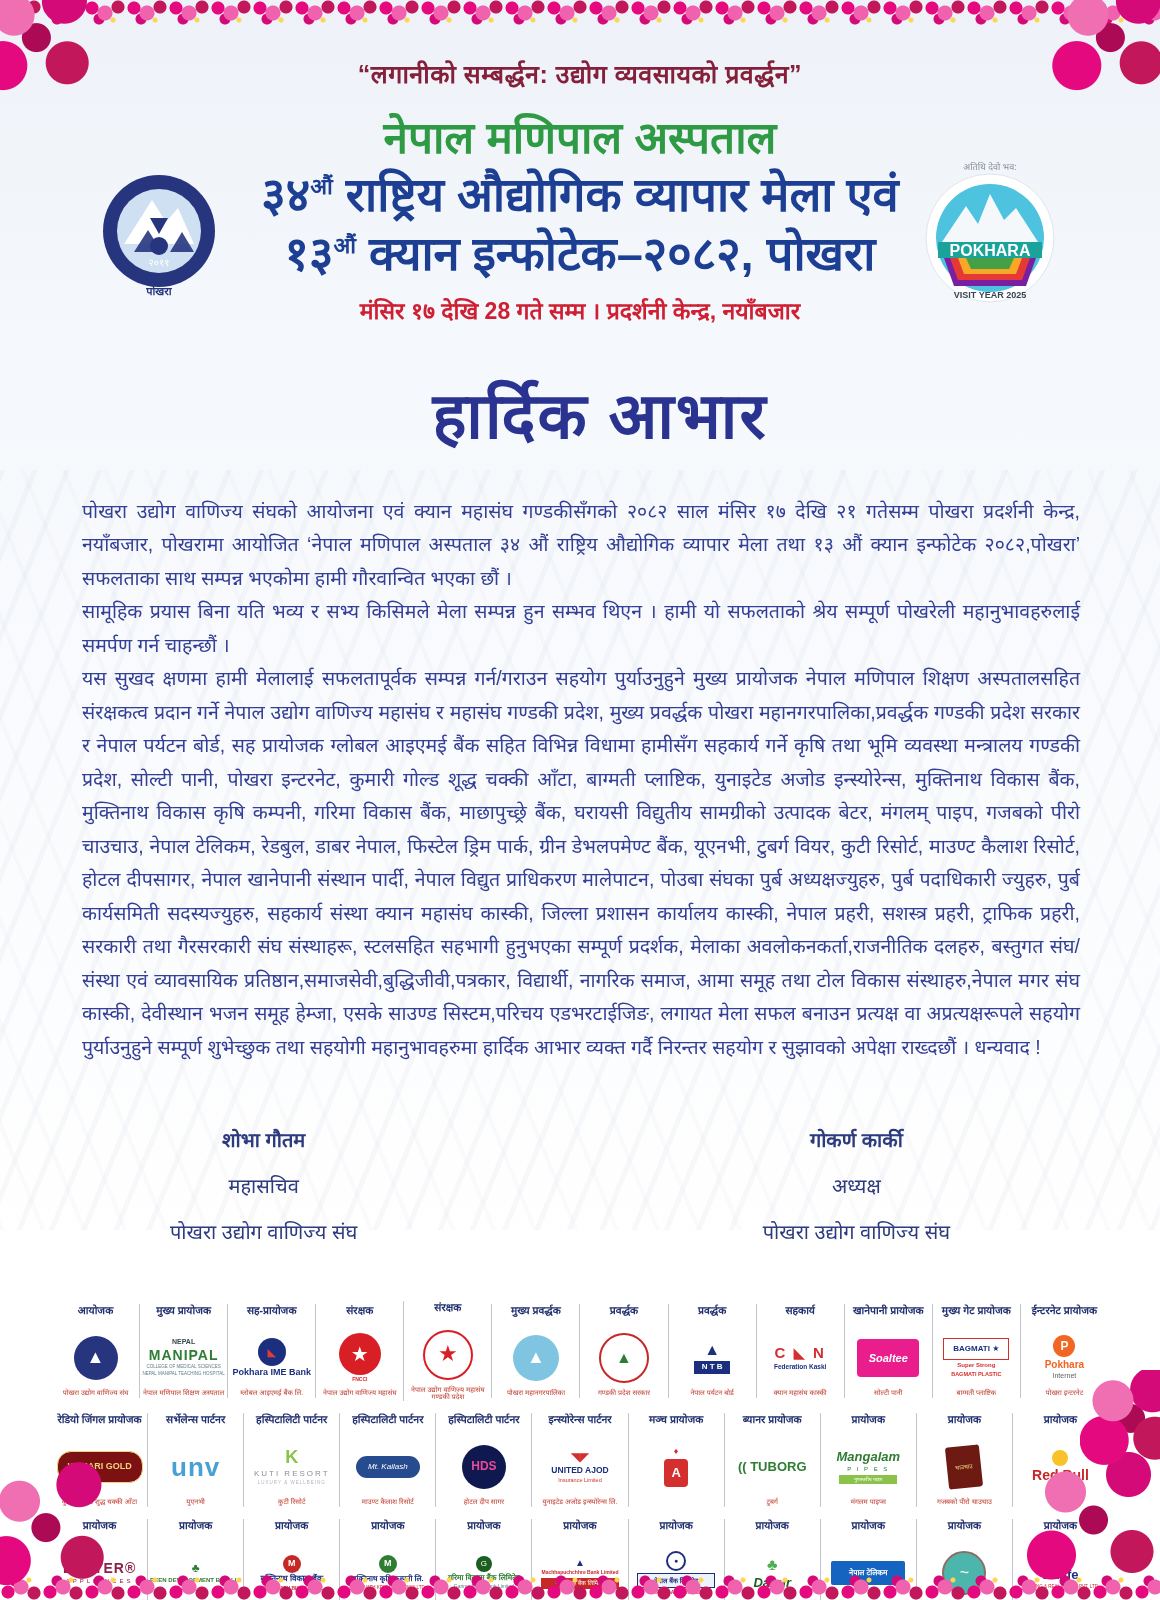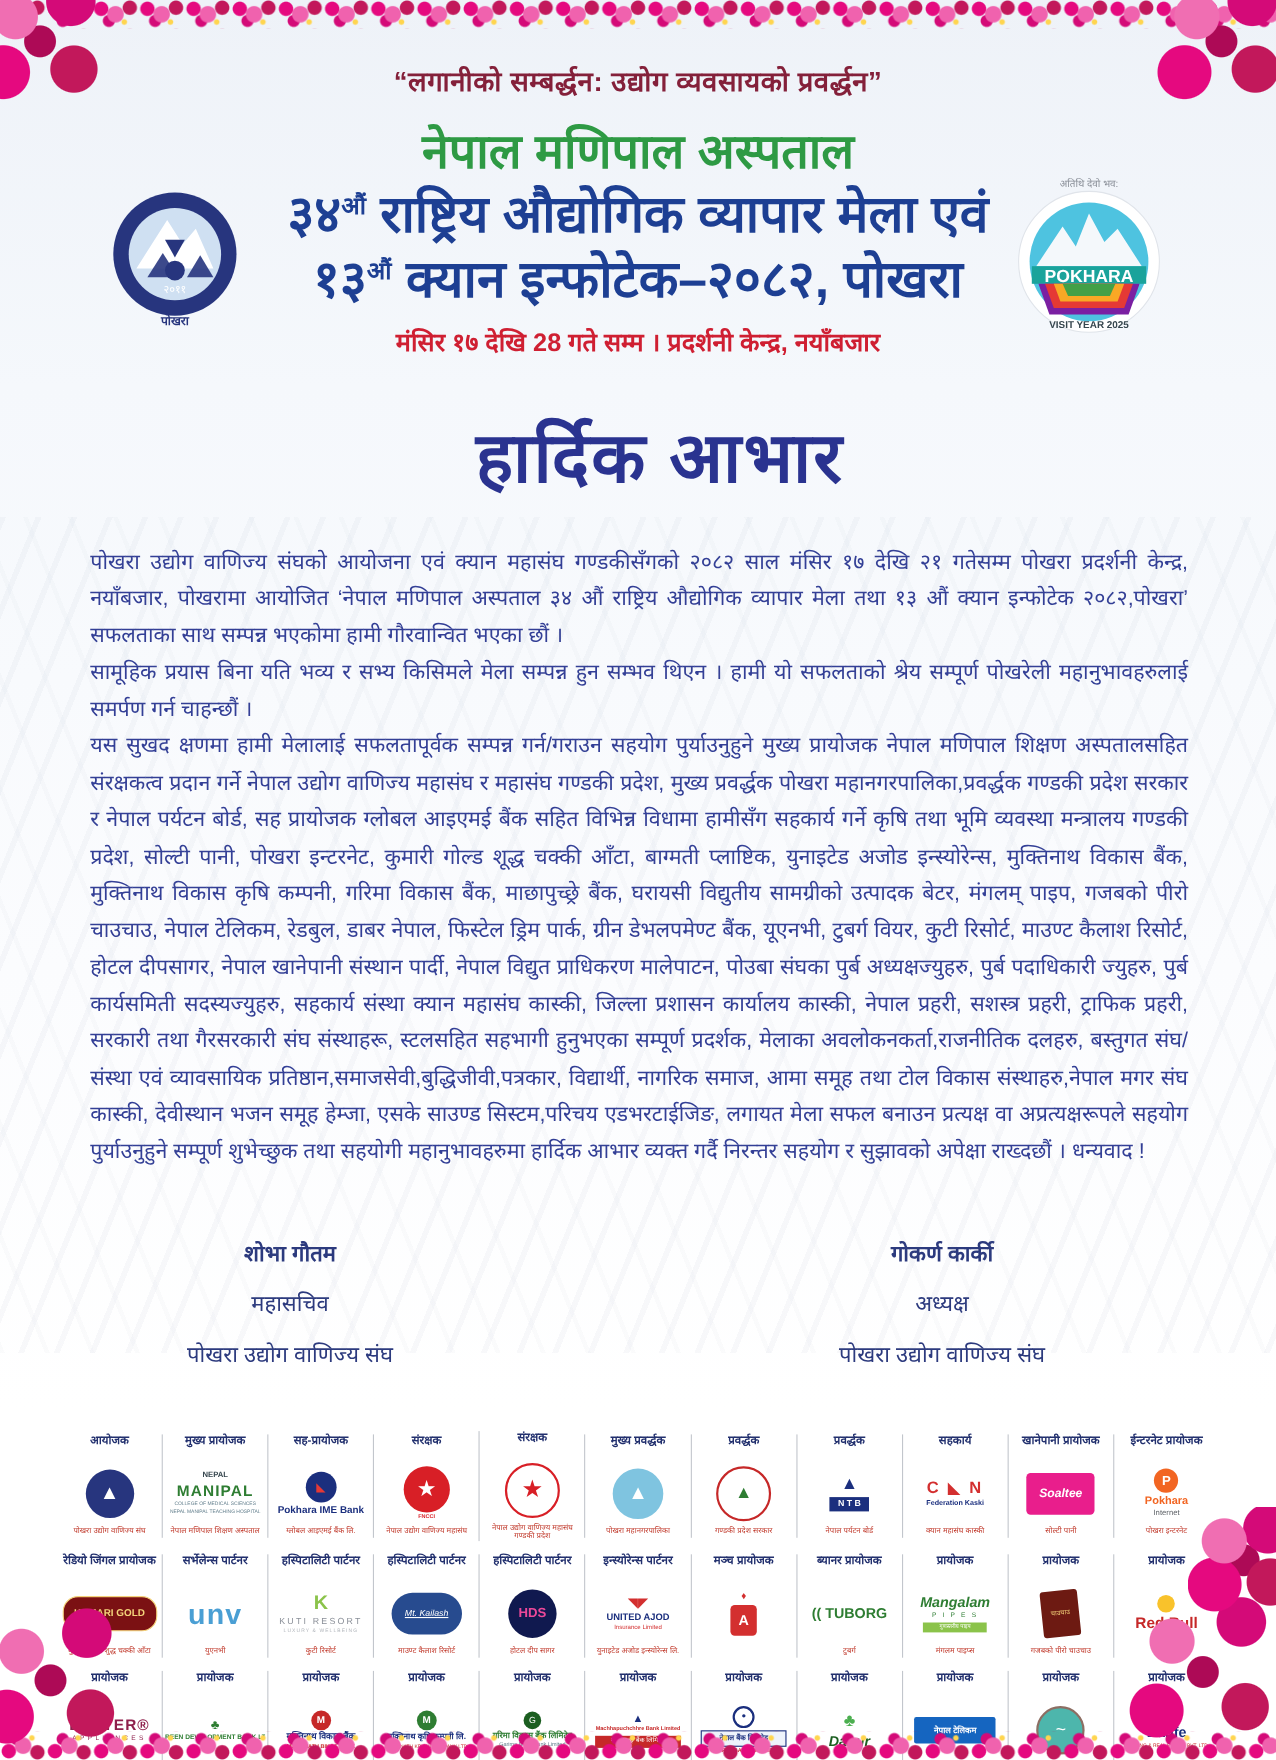--- a/index.html
+++ b/index.html
@@ -216,20 +216,29 @@
           <div class="sp-caption">क्यान महासंघ कास्की</div>
         </div>
         <div class="sp-cell">
           <div class="sp-label">खानेपानी प्रायोजक</div>
           <div class="sp-logo">
             <div class="le" style="font-size: 11px; font-weight: 700; font-style: italic; width: 62px; height: 38px; background: rgb(233, 30, 140); color: rgb(255, 255, 255); flex: 0 0 auto; border-radius: 4px;">Soaltee</div>
           </div>
           <div class="sp-caption">सोल्टी पानी</div>
         </div>
         <div class="sp-cell">
+          <div class="sp-label">मुख्य गेट प्रायोजक</div>
+          <div class="sp-logo">
+            <div class="le" style="font-size: 8px; font-weight: 900; width: 64px; height: 20px; background: rgb(255, 255, 255); color: rgb(27, 47, 126); flex: 0 0 auto; border-radius: 0px; border: 1.5px solid rgb(211, 47, 47);">BAGMATI ★</div>
+            <div class="le" style="font-size: 6px; font-weight: 700; color: rgb(211, 47, 47);">Super Strong</div>
+            <div class="le" style="font-size: 5.5px; font-weight: 700; color: rgb(211, 47, 47);">BAGMATI PLASTIC</div>
+          </div>
+          <div class="sp-caption">बाग्मती प्लाष्टिक</div>
+        </div>
+        <div class="sp-cell">
           <div class="sp-label">ईन्टरनेट प्रायोजक</div>
           <div class="sp-logo">
             <div class="le" style="font-size: 12px; font-weight: 900; height: 22px; width: 22px; border-radius: 50%; background: rgb(242, 101, 34); color: rgb(255, 255, 255); flex: 0 0 auto;">P</div>
             <div class="le" style="font-size: 10px; font-weight: 800; color: rgb(242, 101, 34);">Pokhara</div>
             <div class="le" style="font-size: 7px; font-weight: 400; color: rgb(95, 99, 104);">Internet</div>
           </div>
           <div class="sp-caption">पोखरा इन्टरनेट</div>
         </div>
       </div>
       <div class="sp-row">
@@ -252,21 +261,21 @@
           <div class="sp-logo">
             <div class="le" style="font-size: 18px; font-weight: 900; color: rgb(139, 195, 74);">K</div>
             <div class="le" style="font-size: 8px; font-weight: 400; letter-spacing: 2px; color: rgb(138, 143, 152);">KUTI RESORT</div>
             <div class="le" style="font-size: 4.5px; font-weight: 400; letter-spacing: 1px; color: rgb(176, 180, 186);">LUXURY &amp; WELLBEING</div>
           </div>
           <div class="sp-caption">कुटी रिसोर्ट</div>
         </div>
         <div class="sp-cell">
           <div class="sp-label">हस्पिटालिटी पार्टनर</div>
           <div class="sp-logo">
-            <div class="le" style="font-size: 8px; font-weight: 400; font-style: italic; width: 64px; height: 38px; background: rgb(39, 75, 143); color: rgb(255, 255, 255); flex: 0 0 auto; border-radius: 24px; text-decoration: underline;">Mt. Kailash</div>
+            <div class="le" style="font-size: 8px; font-weight: 400; font-style: italic; width: 64px; height: 22px; background: rgb(39, 75, 143); color: rgb(255, 255, 255); flex: 0 0 auto; border-radius: 24px;">Mt. Kailash</div>
           </div>
           <div class="sp-caption">माउण्ट कैलाश रिसोर्ट</div>
         </div>
         <div class="sp-cell">
           <div class="sp-label">हस्पिटालिटी पार्टनर</div>
           <div class="sp-logo">
             <div class="le" style="font-size: 12px; font-weight: 800; height: 44px; width: 44px; border-radius: 50%; background: rgb(16, 25, 79); color: #ec4899; flex: 0 0 auto;">HDS</div>
           </div>
           <div class="sp-caption">होटल दीप सागर</div>
         </div>

